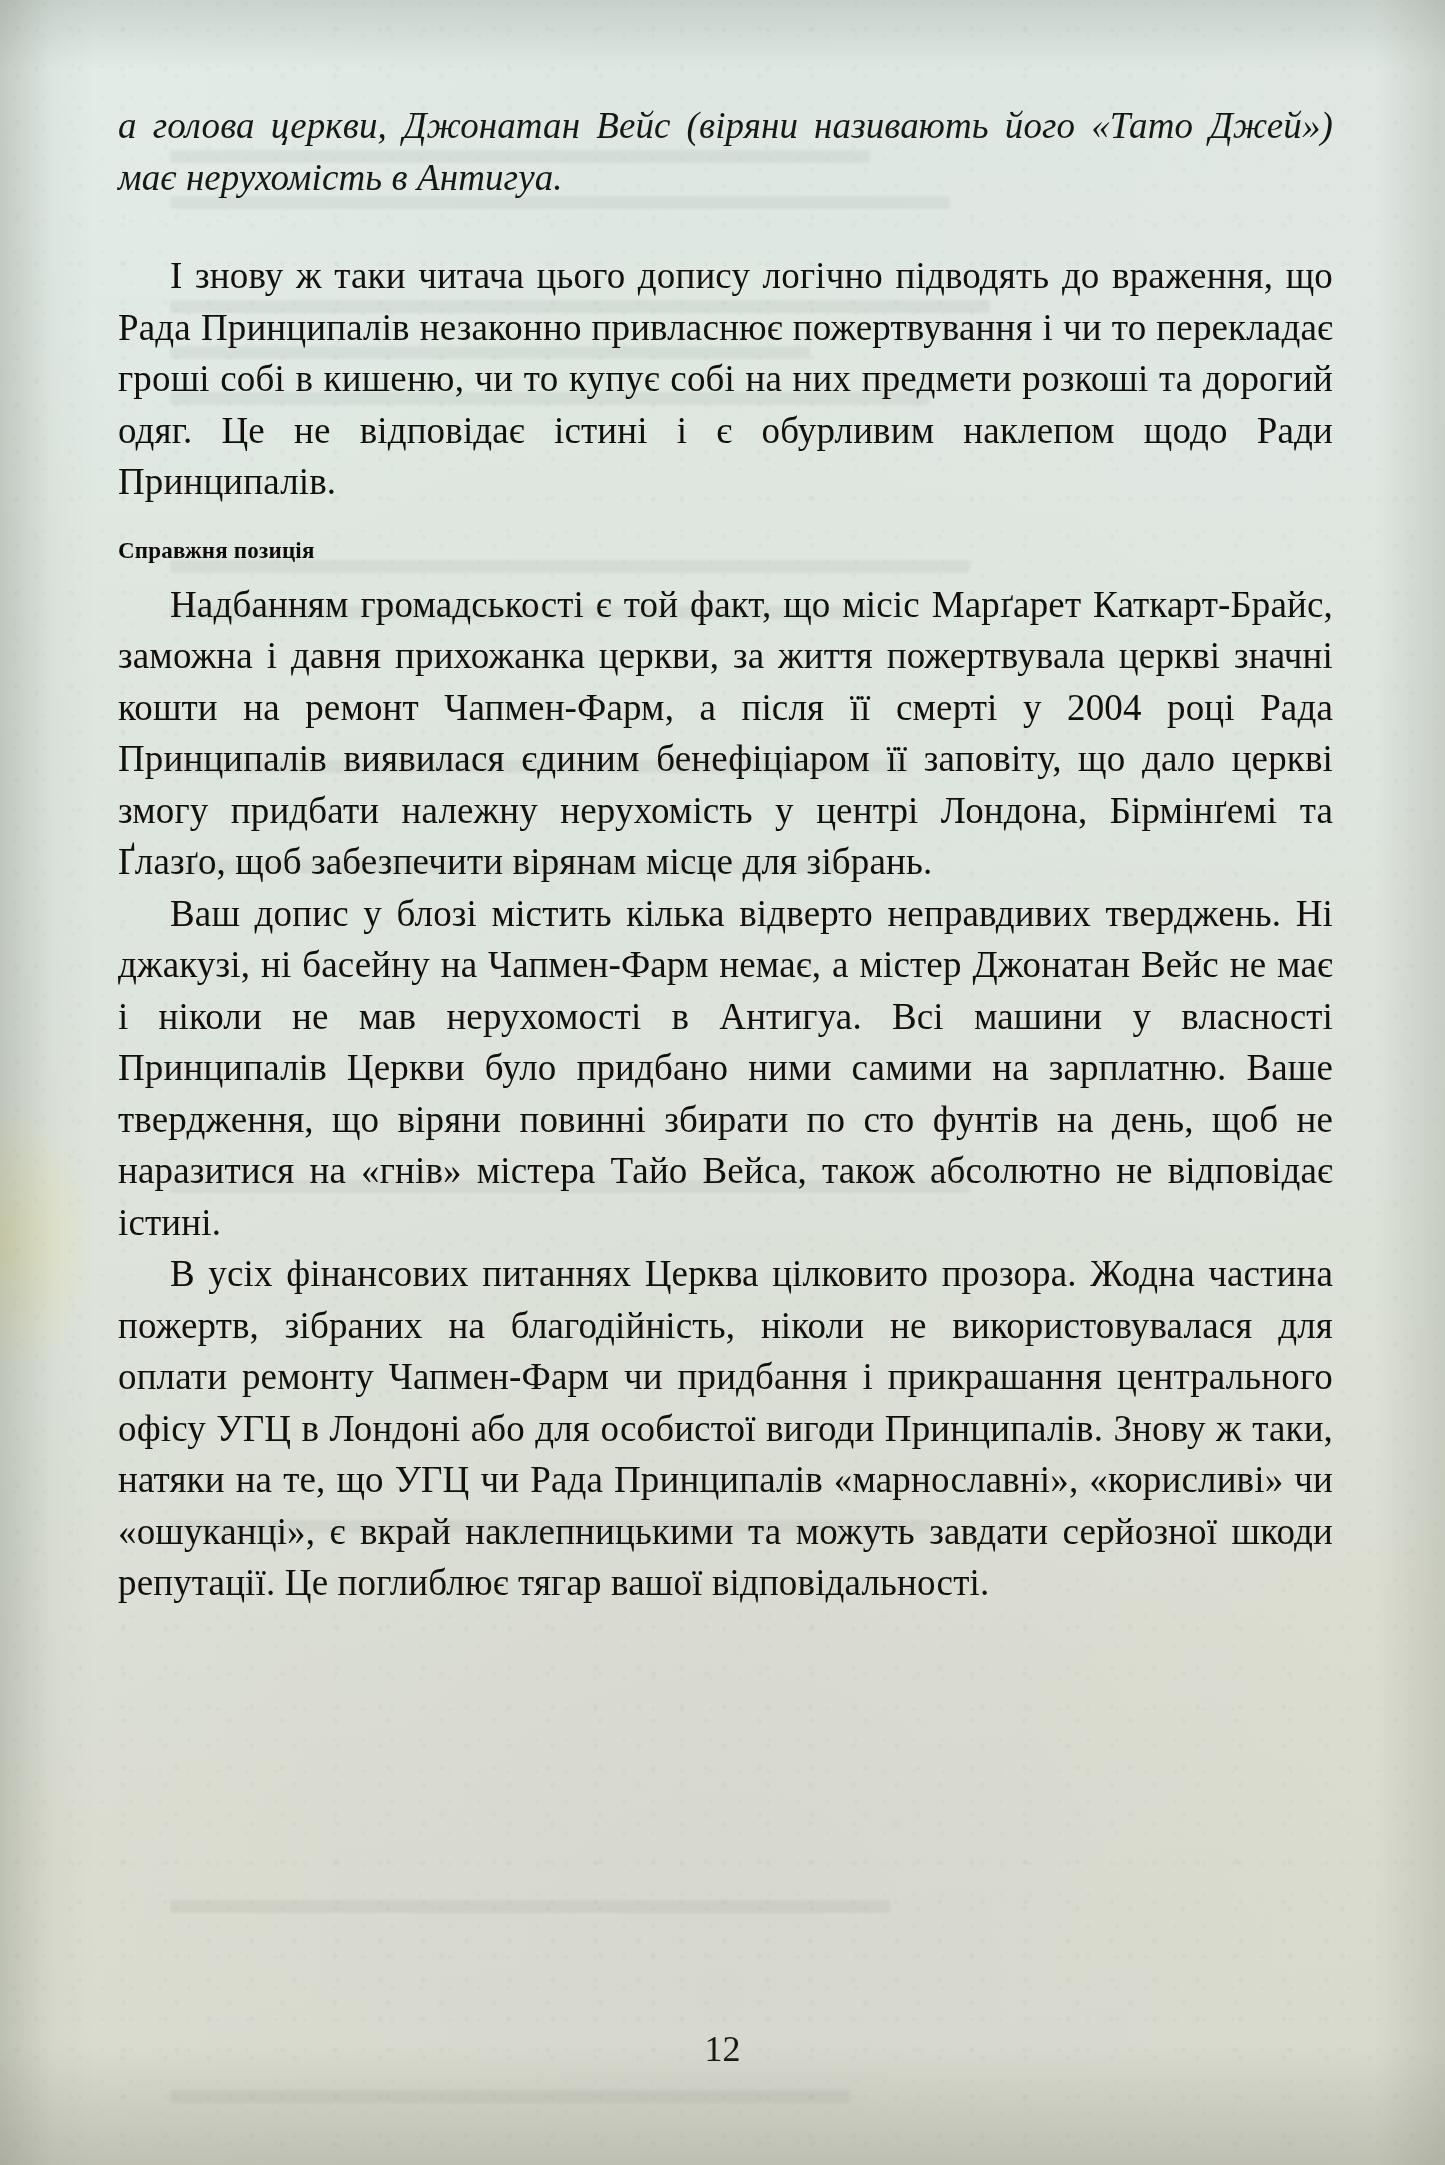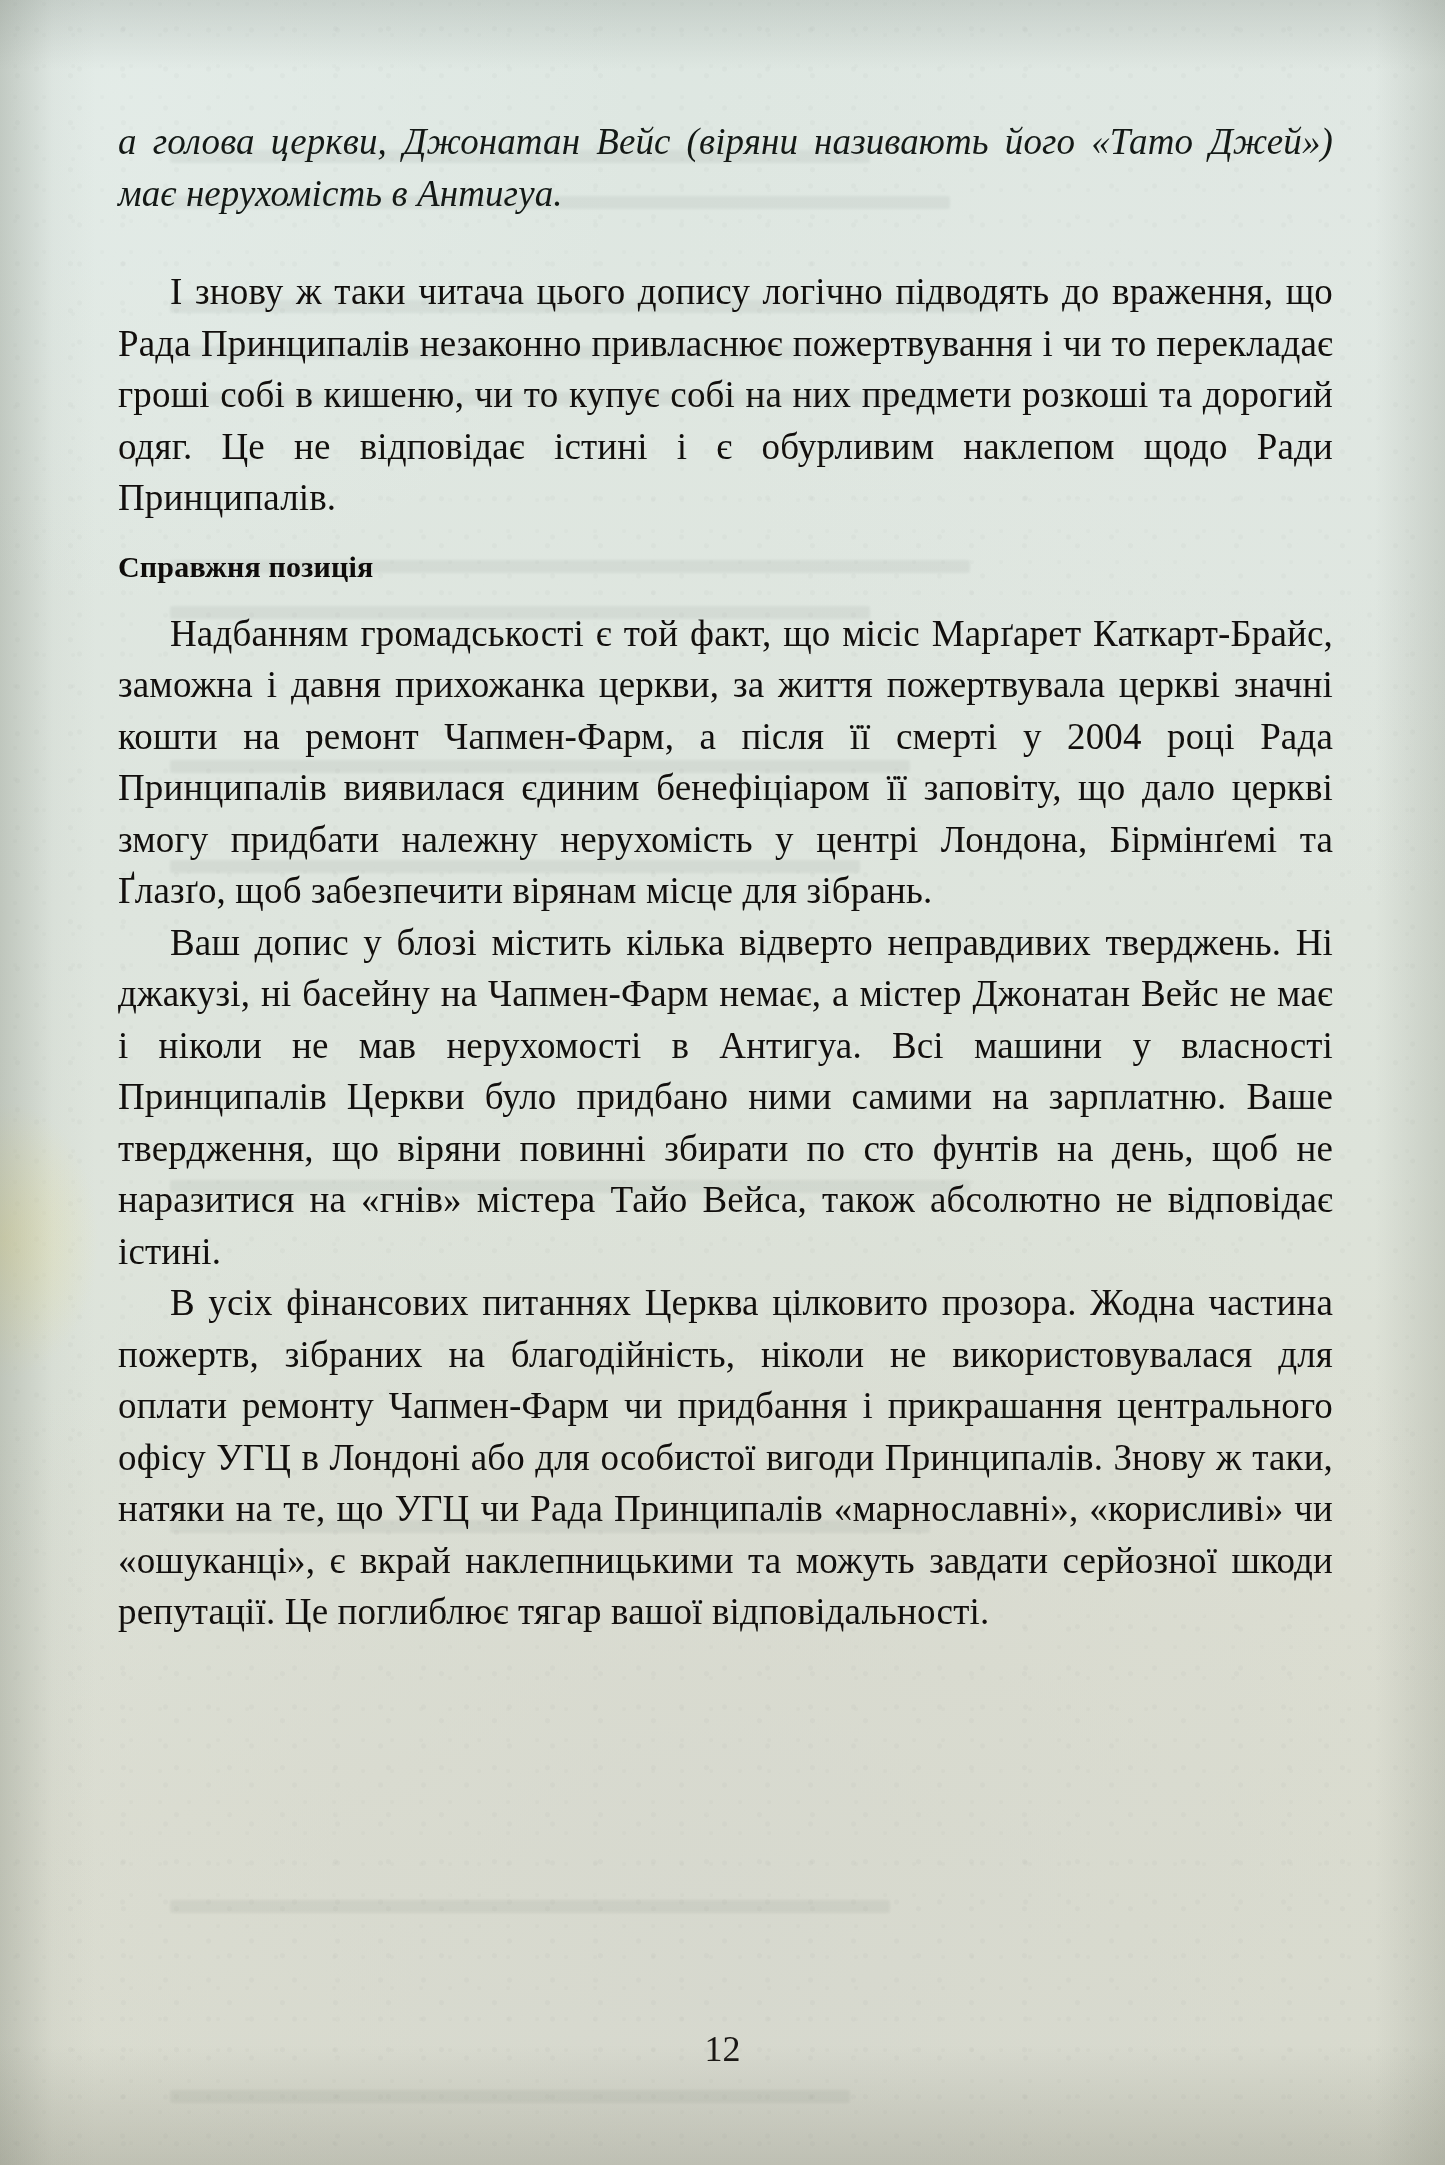--- a/index.html
+++ b/index.html
@@ -77,21 +77,21 @@
   .yellow-bleed {
     position: absolute;
     left: -20px; top: 1100px; width: 120px; height: 280px;
     background: radial-gradient(ellipse at 20% 50%, rgba(235,226,150,0.45), rgba(235,226,150,0) 70%);
     pointer-events: none;
   }
 
   .text-column {
     position: absolute;
     left: 118px;
-    top: 116px;
+    top: 100px;
     width: 1215px;
   }
 
   .quote-block {
     font-family: "Liberation Serif", "DejaVu Serif", serif;
     font-style: italic;
     font-size: 37px;
     line-height: 52px;
     color: #161b18;
     text-align: justify;
@@ -115,25 +115,25 @@
     text-justify: inter-word;
     margin: 0;
     text-indent: 52px;
     letter-spacing: 0.15px;
     font-stretch: condensed;
   }
   .body-par + .body-par { margin-top: 0; }
 
   .section-heading {
     font-family: "Liberation Serif", "DejaVu Serif", serif;
-    font-size: 30px;
+    font-size: 23px;
     line-height: 50px;
     font-weight: bold;
     color: #100e0c;
-    margin: 18px 0 16px 0;
+    margin: 18px 0 3px 0;
     letter-spacing: 0.2px;
   }
 
   .page-number {
     position: absolute;
     left: 0;
     right: 0;
     top: 2028px;
     text-align: center;
     font-family: "Liberation Serif", "DejaVu Serif", serif;

